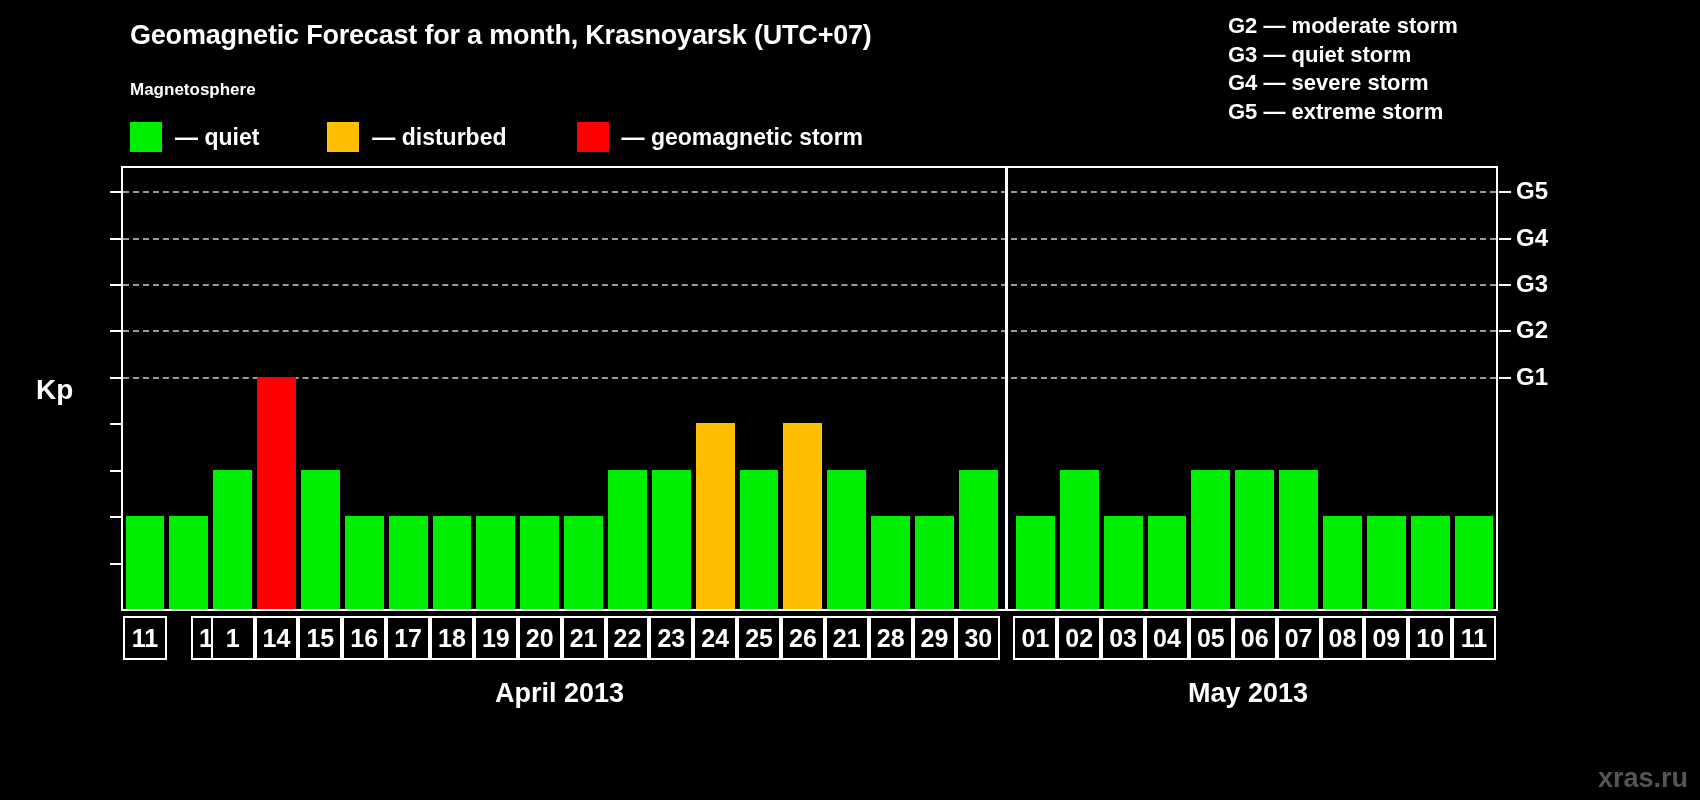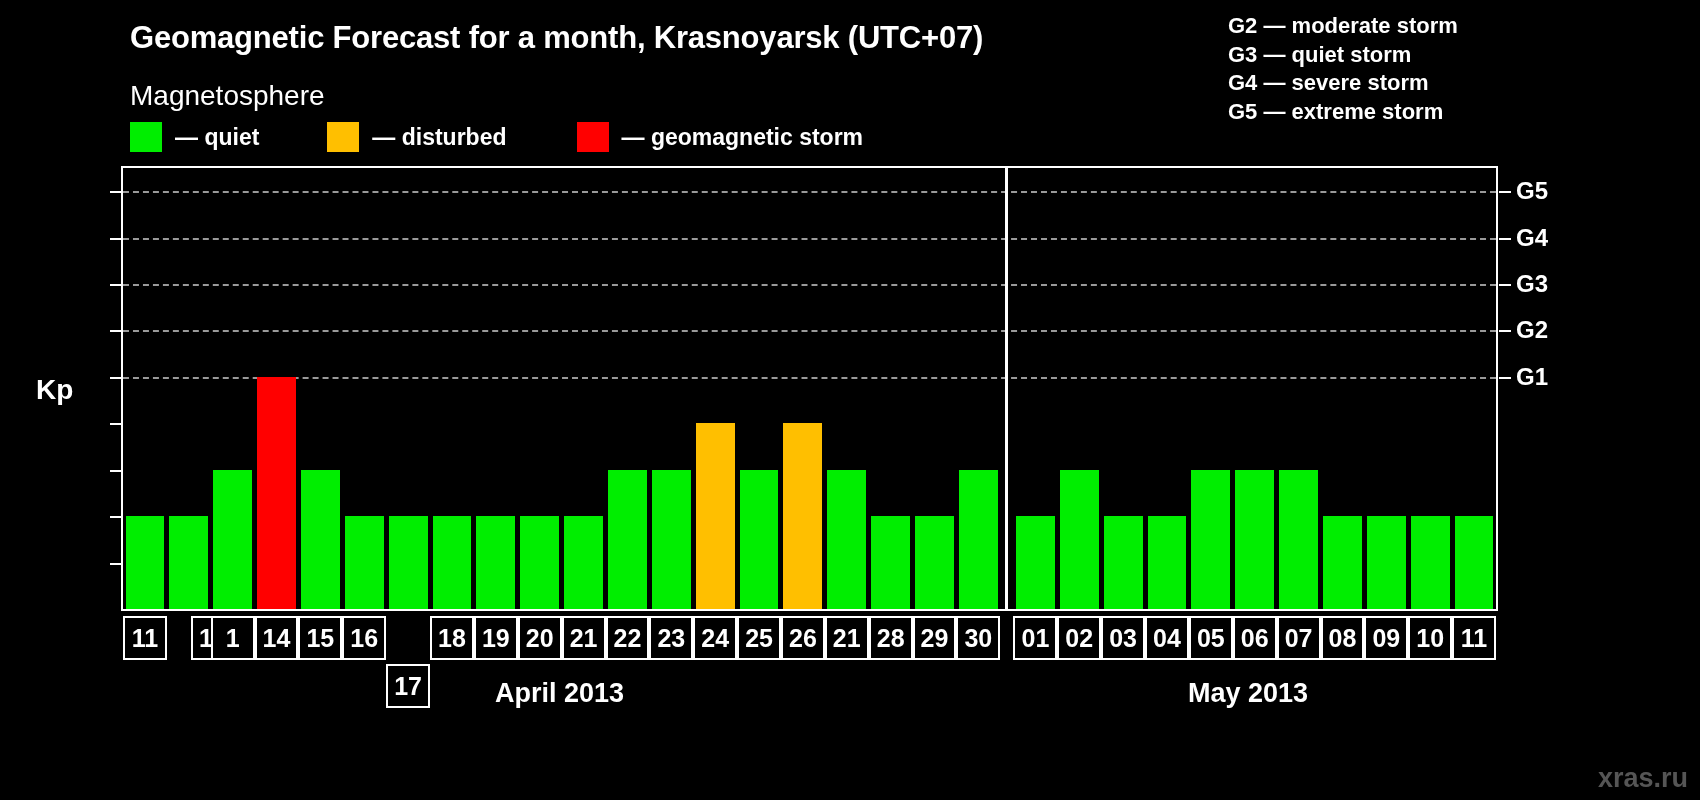--- a/index.html
+++ b/index.html
@@ -12,32 +12,32 @@
     color: #ffffff;
     overflow: hidden;
     position: relative;
   }
 
   
   #chart-title {
     position: absolute;
     left: 130px;
     top: 20px;
-    font-size: 31px;
+    font-size: 27px;
     font-weight: bold;
     letter-spacing: -0.2px;
     white-space: nowrap;
   }
 
   #magnetosphere-label {
     position: absolute;
     left: 130px;
     top: 80px;
-    font-size: 28px;
-    font-weight: normal;
+    font-size: 17px;
+    font-weight: bold;
   }
 
   
   #color-legend {
     position: absolute;
     left: 130px;
     top: 122px;
     display: flex;
     align-items: center;
     gap: 0px;
@@ -286,21 +286,21 @@
     </div>
 </div>
 
 <div id="day-labels">
     <div class="day-cell" style="left: 2px; width: 43.8658px;">11</div>
     <div class="day-cell" style="left: 45.8658px; width: 43.8658px; margin-left: 24px;">12</div>
     <div class="day-cell" style="left: 89.7316px; width: 43.8658px;">1</div>
     <div class="day-cell" style="left: 133.597px; width: 43.8658px;">14</div>
     <div class="day-cell" style="left: 177.463px; width: 43.8658px;">15</div>
     <div class="day-cell" style="left: 221.329px; width: 43.8658px;">16</div>
-    <div class="day-cell" style="left: 265.195px; width: 43.8658px; margin-top: 48px;">17</div>
+    <div class="day-cell" style="left: 265.195px; width: 43.8658px;">17</div>
     <div class="day-cell" style="left: 309.061px; width: 43.8658px;">18</div>
     <div class="day-cell" style="left: 352.927px; width: 43.8658px;">19</div>
     <div class="day-cell" style="left: 396.792px; width: 43.8658px;">20</div>
     <div class="day-cell" style="left: 440.658px; width: 43.8658px;">21</div>
     <div class="day-cell" style="left: 484.524px; width: 43.8658px;">22</div>
     <div class="day-cell" style="left: 528.39px; width: 43.8658px;">23</div>
     <div class="day-cell" style="left: 572.256px; width: 43.8658px;">24</div>
     <div class="day-cell" style="left: 616.121px; width: 43.8658px;">25</div>
     <div class="day-cell" style="left: 659.987px; width: 43.8658px;">26</div>
     <div class="day-cell" style="left: 703.853px; width: 43.8658px;">21</div>

